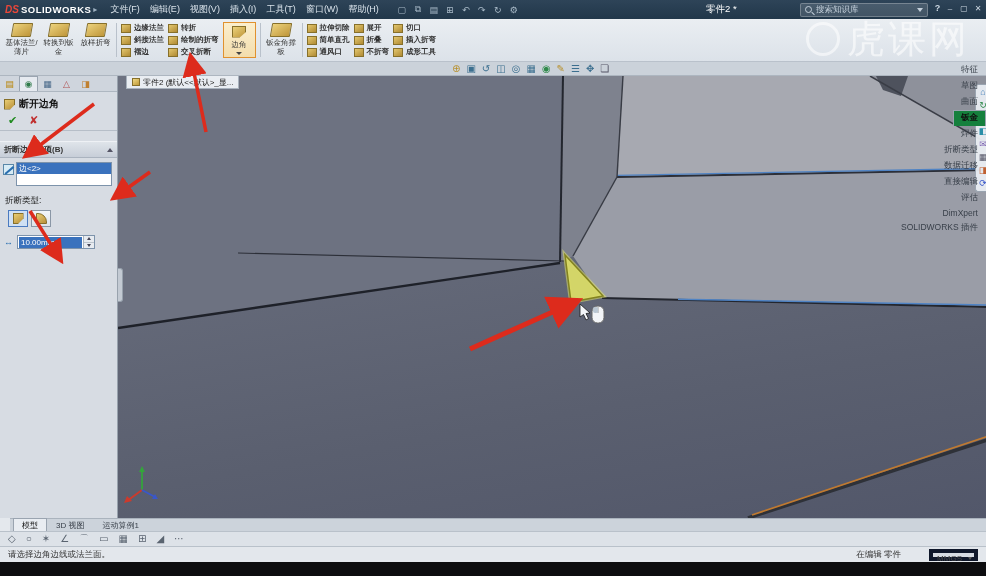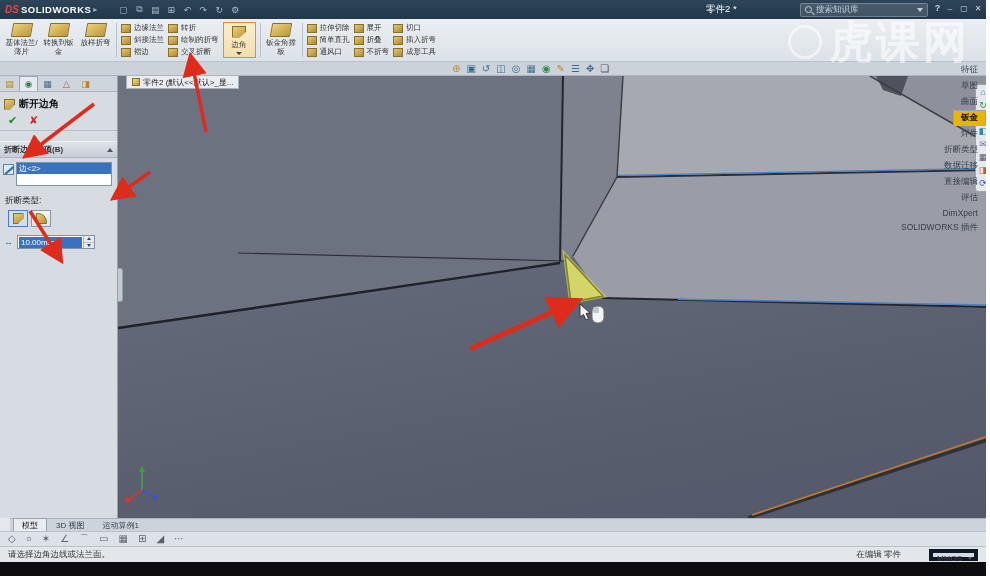--- a/index.html
+++ b/index.html
@@ -24,31 +24,31 @@
   .tri-down{width:0;height:0;border-left:3px solid transparent;border-right:3px solid transparent;border-top:4px solid #c3cfda;margin-left:auto;}
   .help-btn{position:absolute;right:42px;top:3px;width:13px;height:13px;text-align:center;color:#cdd8e2;font-size:9px;font-weight:bold;}
   .winctl{position:absolute;right:2px;top:2px;display:flex;gap:2px;}
   .winbtn{width:12px;height:13px;display:flex;align-items:center;justify-content:center;color:#cdd8e2;font-size:8px;}
 
   
   .ribbon{position:absolute;left:0;top:19px;width:100%;height:43px;background:linear-gradient(#eaeef2,#dce2e9);border-bottom:1px solid #b9c1cb;display:flex;align-items:stretch;padding:1px 3px;z-index:5;}
   .rl{width:37px;display:flex;flex-direction:column;align-items:center;padding-top:3px;gap:2px;text-align:center;font-size:7.5px;line-height:1.15;color:#333;}
   .lgicon{width:20px;height:14px;background:linear-gradient(145deg,#ecd27c,#bf963a);border:1px solid #87702a;border-radius:1px;transform:skewX(-10deg);flex:none;}
   .vsep{width:1px;background:#b9c1cb;margin:3px 2px;}
-  .rstack{display:flex;flex-direction:column;justify-content:space-between;padding:3px 2px;}
+  .rstack{display:flex;flex-direction:column;justify-content:space-between;padding:3px 2px;font-weight:bold;}
   .rsitem{display:flex;align-items:center;gap:3px;font-size:7.5px;color:#333;white-space:nowrap;}
   .smicon{width:10px;height:9px;background:linear-gradient(145deg,#e3c76f,#b08a33);border:1px solid #87702a;flex:none;}
   .corner-btn{width:33px;margin:2px 2px;border:1px solid #e0912f;background:linear-gradient(#fbeecd,#f3ddad);display:flex;flex-direction:column;align-items:center;justify-content:center;gap:2px;font-size:7.5px;color:#333;}
   .cicon{width:14px;height:12px;background:linear-gradient(145deg,#ecd27c,#bf963a);border:1px solid #87702a;clip-path:polygon(0 0,100% 0,100% 55%,55% 100%,0 100%);}
   .cb-caret{width:0;height:0;border-left:3px solid transparent;border-right:3px solid transparent;border-top:3.5px solid #444;}
 
   
   .tabrow{position:absolute;left:0;top:62px;width:100%;height:14px;background:#cbd2da;border-bottom:1px solid #adb6c0;display:flex;align-items:flex-end;padding-left:2px;z-index:5;flex-direction:column;}
   .ctab{font-size:8.5px;padding:1px 7px 2px;color:#39404a;border:1px solid transparent;border-bottom:none;}
-  .ctab.active{background:#eab308;border-color:#9aa4b0;color:#111;font-weight:bold;}
+  .ctab.active{background:#15803d;border-color:#9aa4b0;color:#111;font-weight:bold;}
   .hud{position:absolute;left:452px;top:62px;height:14px;display:flex;gap:6px;align-items:center;z-index:6;}
   .hudic{font-size:10px;line-height:1;color:#3c6f8f;}
 
   
   .panel{position:absolute;left:0;top:76px;width:118px;height:442px;background:#d7dce3;border-right:1px solid #98a2ad;z-index:4;}
   .ptabs{display:flex;height:16px;border-bottom:1px solid #aeb7c1;background:#cfd5dd;}
   .ptab{width:19px;display:flex;align-items:center;justify-content:center;font-size:9px;color:#4a6a8a;}
   .ptab.active{background:#e6eaf0;border:1px solid #9aa4b0;border-bottom:none;}
   .pm-head{display:flex;align-items:center;gap:4px;padding:5px 4px 2px;}
   .pm-ic{width:11px;height:11px;background:linear-gradient(145deg,#e8cd74,#b9903a);border:1px solid #87702a;clip-path:polygon(0 0,100% 0,100% 55%,55% 100%,0 100%);flex:none;}
@@ -96,33 +96,42 @@
   .btool{font-size:10px;line-height:1;}
   .statusbar{position:absolute;left:0;top:546px;width:100%;height:16px;background:#e3e7ec;border-top:1px solid #b9c1ca;display:flex;align-items:center;font-size:8.5px;color:#333;padding:0 8px;z-index:4;}
   .status-right{margin-left:auto;display:flex;align-items:center;gap:28px;}
   .units{border:4px solid #0f172a;background:#d6dbe2;padding:0 12px 0 4px;position:relative;font-size:8px;height:12px;line-height:12px;color:#444;}
   .units::after{content:"";position:absolute;right:2px;top:4.5px;border-left:2.5px solid transparent;border-right:2.5px solid transparent;border-top:3.5px solid #555;}
   .blackbar{position:absolute;left:0;top:562px;width:100%;height:14px;background:#0d0d0f;z-index:4;}
 
   
   .watermark{position:absolute;right:16px;top:20px;display:flex;align-items:center;gap:7px;z-index:40;pointer-events:none;}
   .wm-circle{width:34px;height:34px;border:3px solid rgba(255,255,255,.55);border-radius:50%;}
-  .wm-text{font-size:44px;font-weight:bold;color:rgba(255,255,255,.58);letter-spacing:3px;line-height:1;}
+  .wm-text{font-size:38px;font-weight:normal;color:rgba(255,255,255,.58);letter-spacing:3px;line-height:1;}
   .arrows{position:absolute;left:0;top:0;width:990px;height:576px;z-index:50;pointer-events:none;}
 </style>
 </head>
 <body>
 
 <div id="app">
 
   <div class="titlebar">
     <div class="logo">
       <span class="logo-ds">DS</span>
       <span class="logo-tx">SOLIDWORKS</span>
       <span class="logo-caret">▸</span>
+    </div>
+    <div class="menus">
+      <span class="menu">文件(F)</span>
+      <span class="menu">编辑(E)</span>
+      <span class="menu">视图(V)</span>
+      <span class="menu">插入(I)</span>
+      <span class="menu">工具(T)</span>
+      <span class="menu">窗口(W)</span>
+      <span class="menu">帮助(H)</span>
     </div>
     <div class="qicons">
       <span class="qicon">▢</span>
       <span class="qicon">⧉</span>
       <span class="qicon">▤</span>
       <span class="qicon">⊞</span>
       <span class="qicon">↶</span>
       <span class="qicon">↷</span>
       <span class="qicon">↻</span>
       <span class="qicon">⚙</span>

